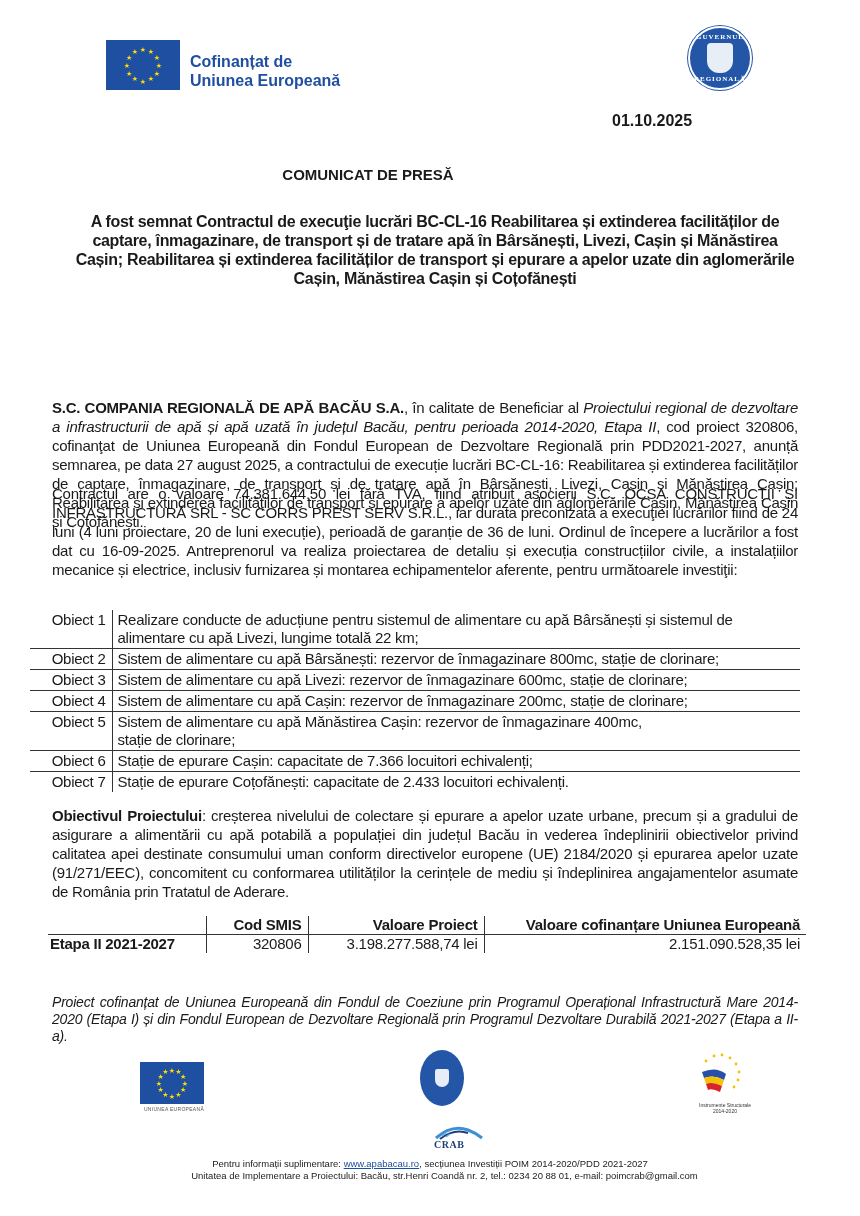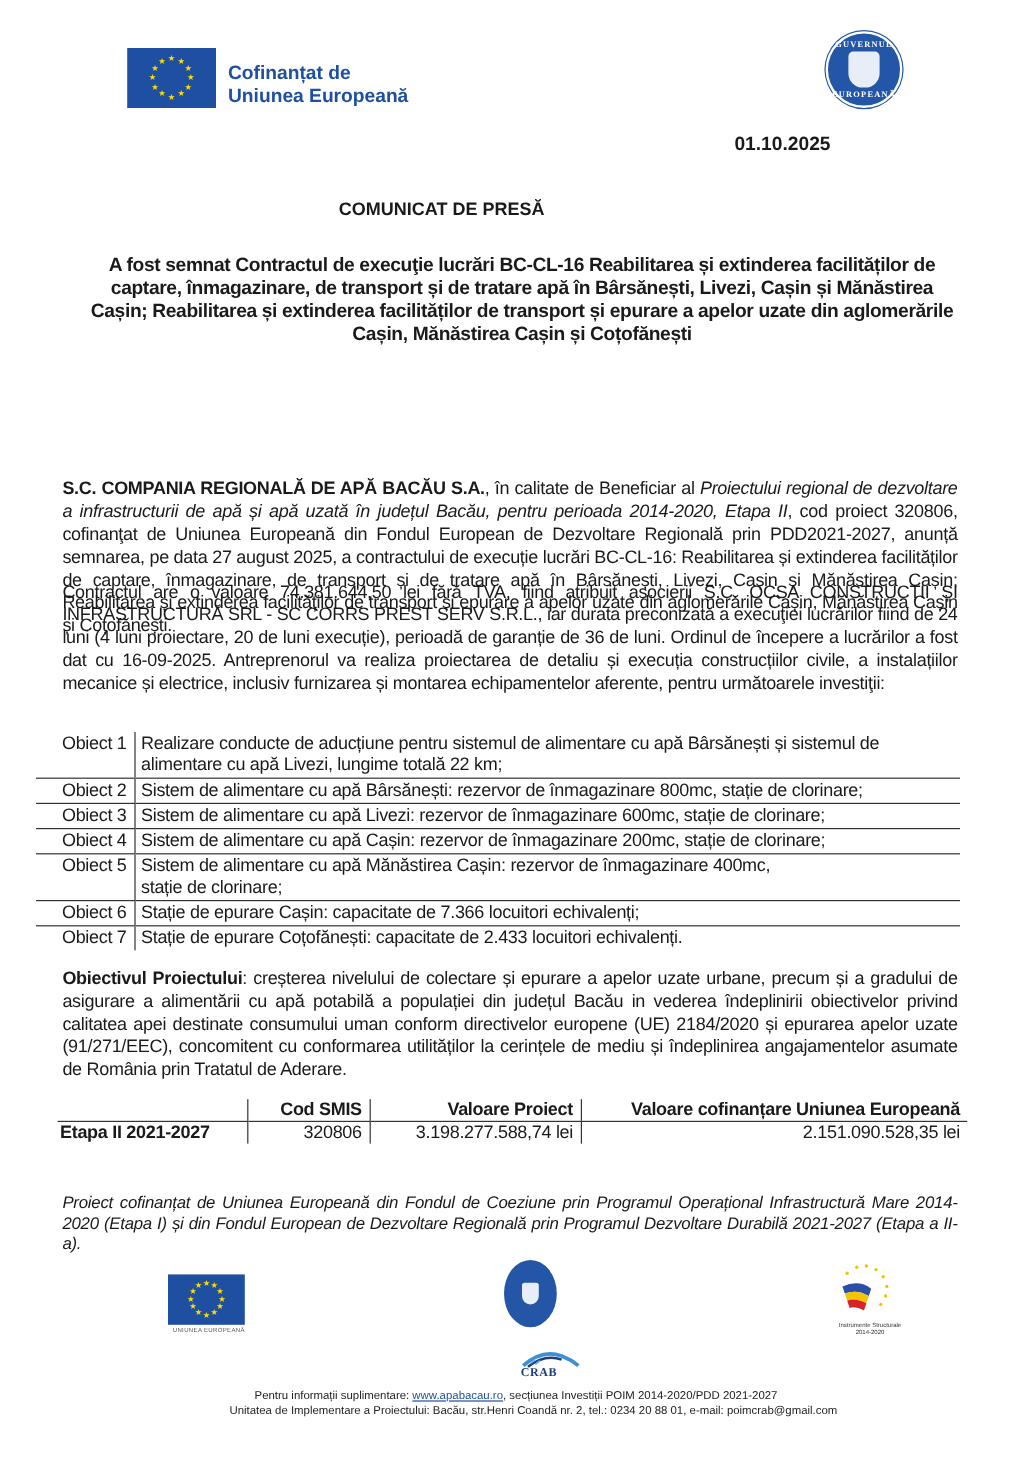--- a/index.html
+++ b/index.html
@@ -90,21 +90,21 @@
   </div>
   <div class="eu-header-text">
     <div>Cofinanțat de</div>
     <div>Uniunea Europeană</div>
   </div>
 </div>
 
 <div class="abs gov-seal">
   <div class="gov-seal-text-top">GUVERNUL</div>
   <div class="gov-seal-inner"></div>
-  <div class="gov-seal-text-bot">EUROPEANĂ</div>
+  <div class="gov-seal-text-bot">REGIONALĂ</div>
 </div>
 
 <div class="abs date">01.10.2025</div>
 <div class="abs doc-type">COMUNICAT DE PRESĂ</div>
 <div class="abs headline">A fost semnat Contractul de execuţie lucrări BC-CL-16 Reabilitarea și extinderea facilităților de captare, înmagazinare, de transport și de tratare apă în Bârsănești, Livezi, Cașin și Mănăstirea Cașin; Reabilitarea și extinderea facilităților de transport și epurare a apelor uzate din aglomerările Cașin, Mănăstirea Cașin și Coțofănești</div>
 
 <div class="abs para p1">
   <span class="bold">S.C. COMPANIA REGIONALĂ DE APĂ BACĂU S.A.</span><span>, în calitate de Beneficiar al </span><span class="italic">Proiectului regional de dezvoltare a infrastructurii de apă și apă uzată în județul Bacău, pentru perioada 2014-2020, Etapa II</span><span>, cod proiect 320806, cofinanţat de Uniunea Europeană din Fondul European de Dezvoltare Regională prin PDD2021-2027, anunță semnarea, pe data 27 august 2025, a contractului de execuție lucrări BC-CL-16: Reabilitarea și extinderea facilităților de captare, înmagazinare, de transport și de tratare apă în Bârsănești, Livezi, Cașin și Mănăstirea Cașin; Reabilitarea și extinderea facilităților de transport și epurare a apelor uzate din aglomerările Cașin, Mănăstirea Cașin și Coțofănești.</span>
 </div>
 

